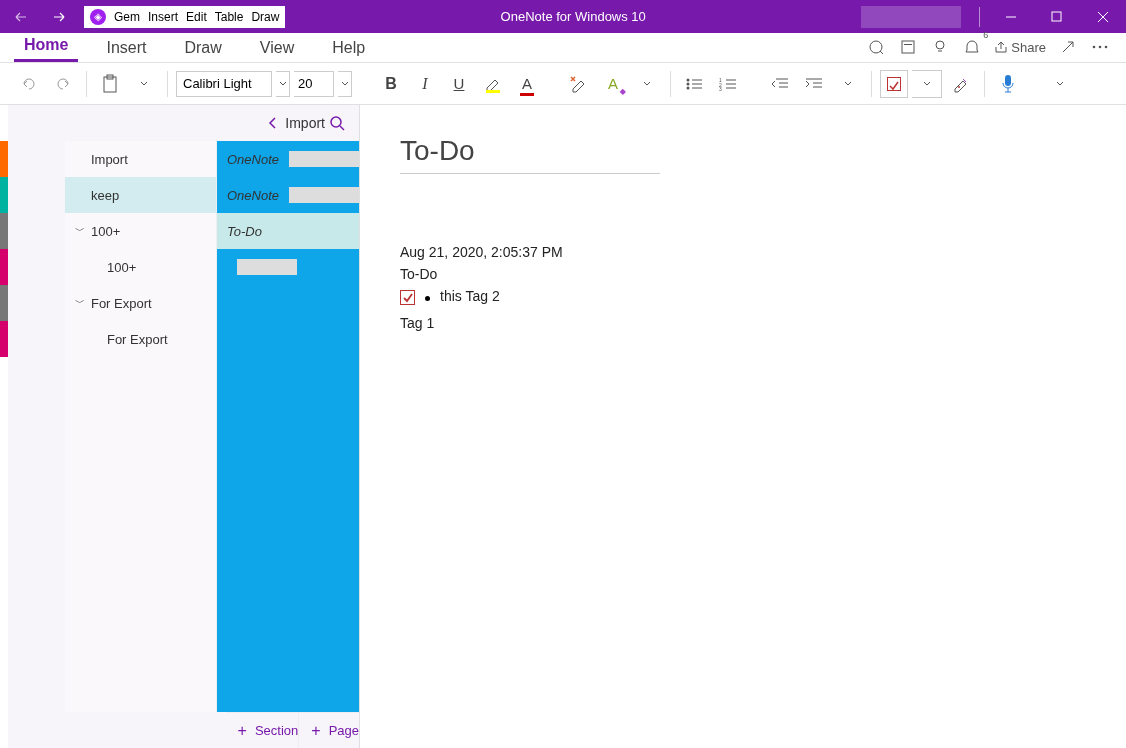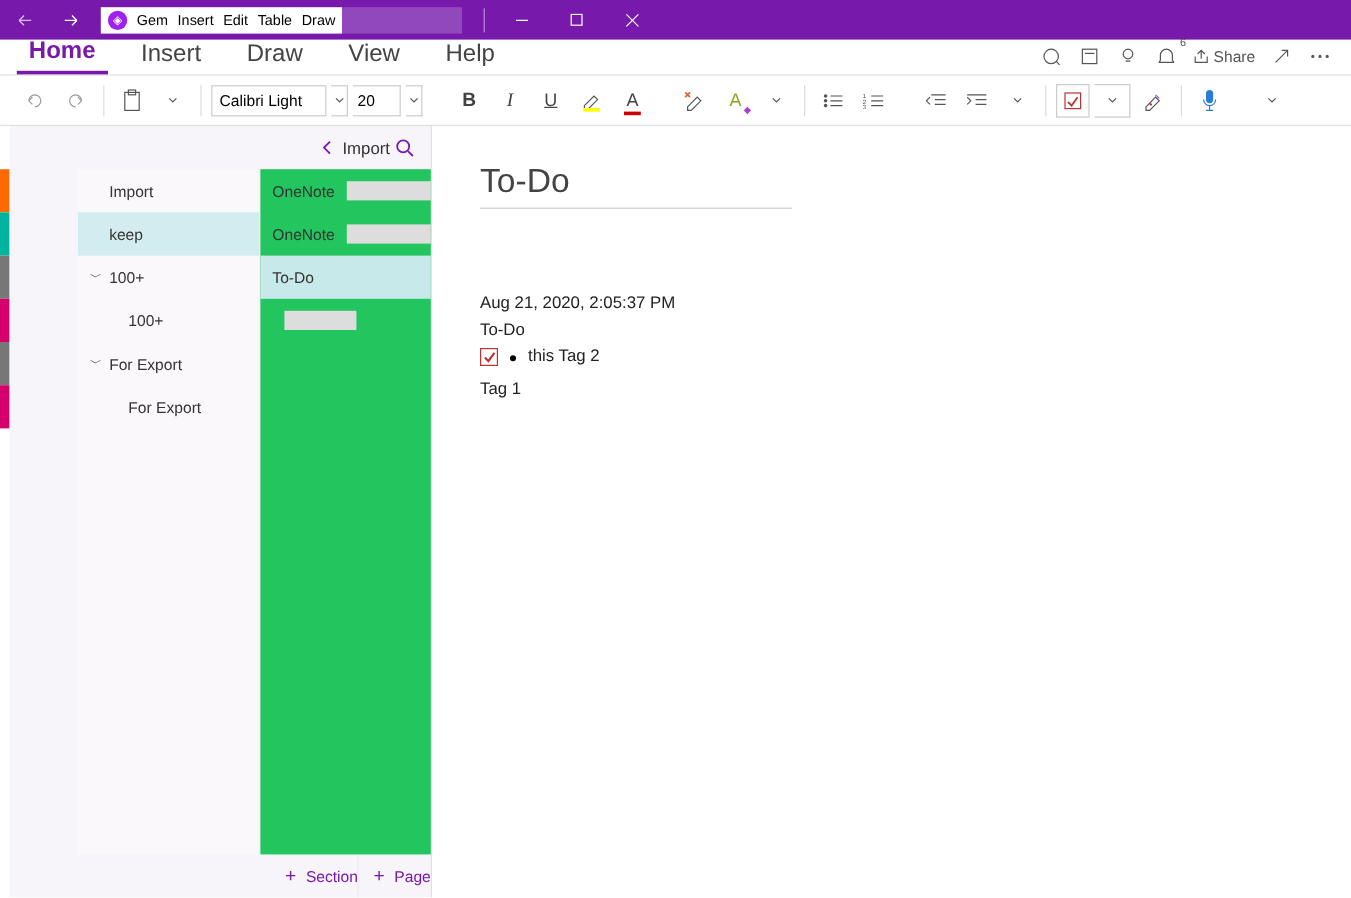--- a/index.html
+++ b/index.html
@@ -12,21 +12,21 @@
 .gem-bar { background: #fff; height: 22px; display: flex; align-items: center; margin-left: 4px; padding: 0 6px; gap: 8px; }
 .gem-icon { width: 16px; height: 16px; background: #a020f0; border-radius: 50%; display: flex; align-items: center; justify-content: center; color:#fff; font-size:10px;}
 .gem-item { color: #000; font-size: 12px; cursor: pointer; }
 .app-title { flex: 1; text-align: center; font-size: 13px; color: #fff; }
 .tb-user { width: 100px; height: 22px; background: #9248bd; margin-right: 10px; }
 .tb-divider { width: 1px; height: 20px; background: rgba(255,255,255,0.5); margin: 0 8px;}
 .tb-win { display: flex; }
 .tb-wbtn { width: 46px; height: 33px; display:flex; align-items:center; justify-content:center; cursor:pointer;}
 
 .ribbon-tabs { height: 30px; border-bottom: 1px solid #e0e0e0; display: flex; align-items: flex-end; padding-left: 14px; }
-.rtab { padding: 4px 10px 5px; font-size: 20px; color: #444; cursor: pointer; margin-right: 18px; }
+.rtab { padding: 4px 10px 5px; font-size: 16px; color: #444; cursor: pointer; margin-right: 18px; }
 .rtab.active { color: #7719AA; font-weight: 600; border-bottom: 3px solid #7719AA; }
 .rtab-spacer { flex:1; }
 .rtab-icons { display:flex; align-items:center; padding-right:10px; }
 .ricon { width: 32px; height: 30px; display:flex; align-items:center; justify-content:center; cursor:pointer; position:relative;}
 .share-text { font-size: 13px; margin-left: 3px; color:#555; }
 
 .ribbon { height: 42px; border-bottom: 1px solid #e0e0e0; display:flex; align-items:center; padding: 0 14px; gap:4px; }
 .rbtn { min-width: 30px; height: 32px; display:flex; align-items:center; justify-content:center; cursor:pointer; position: relative; }
 .rsep { width:1px; height: 26px; background:#ddd; margin: 0 4px; }
 .rdropdown { width: 8px; display:flex; align-items:center; justify-content:center;}
@@ -42,21 +42,21 @@
 .strip-orange{background:#ff6a00;} .strip-teal{background:#00b3a0;} .strip-gray{background:#777;}
 
 .nav-pane { width: 352px; border-right:1px solid #e0e0e0; display:flex; flex-direction:column; background:#f8f5fa;align-items:flex-end; }
 .nav-head { height: 36px; display:flex; align-items:center; padding: 0 10px; position:relative;}
 .nav-back { width:24px;height:24px;display:flex;align-items:center;justify-content:center;cursor:pointer;}
 .nav-title { flex:1; text-align:center; font-size:14px; color:#333;}
 .nav-search { width:24px;height:24px;display:flex;align-items:center;justify-content:center;cursor:pointer;}
 
 .nav-body { flex:1; display:flex; }
 .sections { width: 152px; border-right:1px solid #eee; background:#faf8fb; position:relative;}
-.pages-col { flex:1; background:#22c55e; position:relative;}
+.pages-col { flex:1; background:#0ea5e9; position:relative;font-style:italic;}
 
 .sec-item, .page-item { height: 36px; display:flex; align-items:center; padding-left: 10px; font-size: 13px; color:#333; cursor:pointer; gap:6px; }
 .sec-item.selected { background:#d3ecef; }
 .page-item.selected { background:#c7e9e9; }
 .chev { width:10px; font-size:10px; color:#444;}
 .sec-item .label { flex:1; white-space:nowrap; overflow:hidden;}
 .redact { display:inline-block; background:#ddd; height:16px; }
 
 .nav-footer { height: 36px; display:flex; border-top:1px solid #eee;}
 .nf-btn { flex:1; display:flex; align-items:center; padding-left:12px; gap:8px; font-size:13px; color:#7719AA; cursor:pointer;}
@@ -90,20 +90,21 @@
       </div>
   </div>
   <div class="gem-bar">
     <div class="gem-icon">◈</div>
     <span class="gem-item">Gem</span>
     <span class="gem-item">Insert</span>
     <span class="gem-item">Edit</span>
     <span class="gem-item">Table</span>
     <span class="gem-item">Draw</span>
   </div>
+  <div class="app-title">OneNote for Windows 10</div>
   <div class="tb-user"></div>
   <div class="tb-divider"></div>
   <div class="tb-win">
     <div class="tb-wbtn">
         <svg width="12" height="12">
           <line x1="1" y1="6" x2="11" y2="6" stroke="#fff" stroke-width="1"></line>
         </svg>
       </div>
     <div class="tb-wbtn">
         <svg width="12" height="12">

